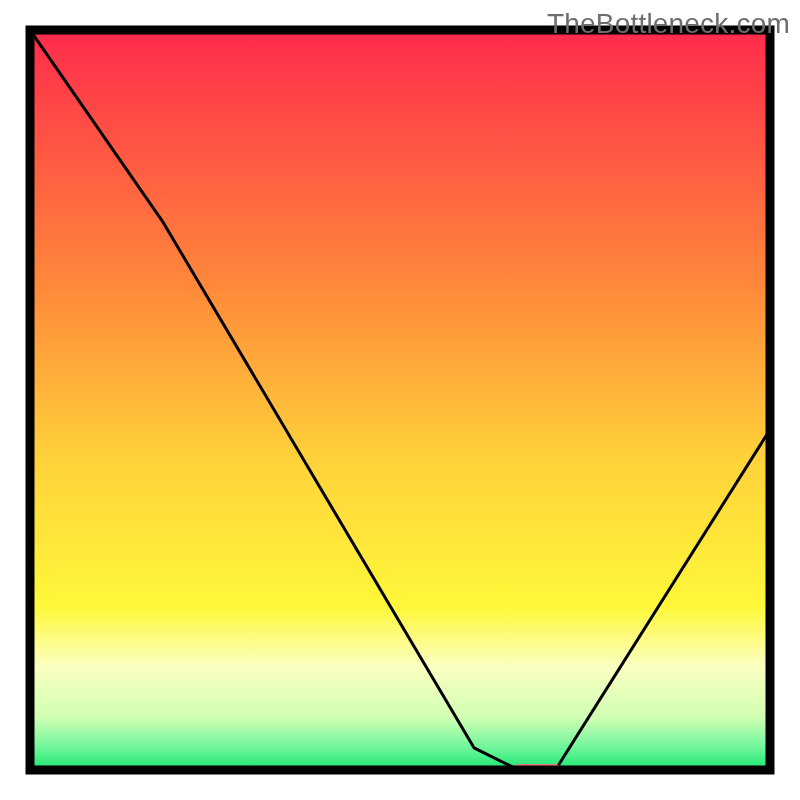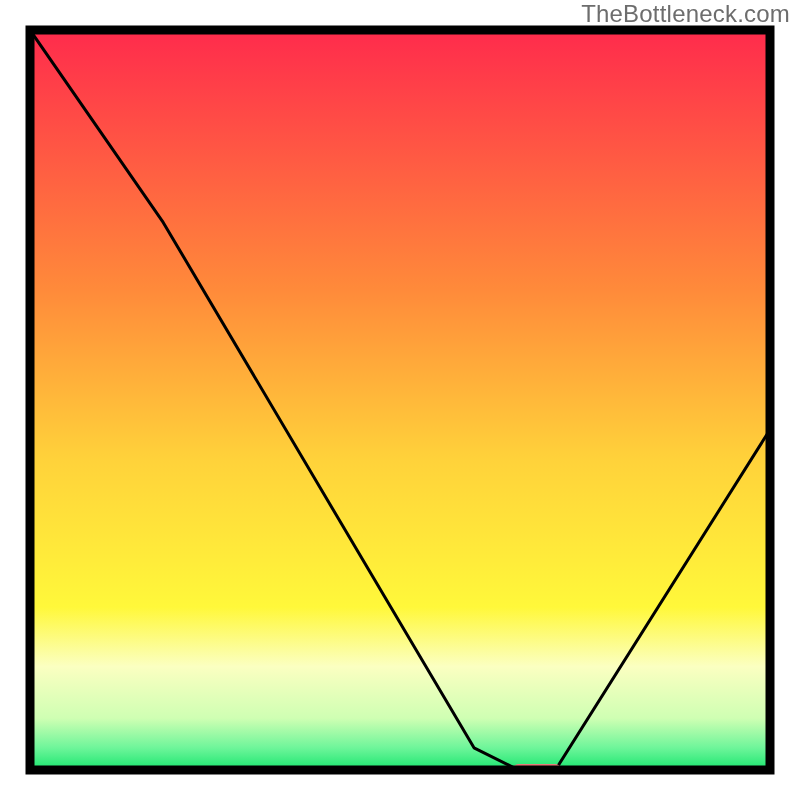--- a/index.html
+++ b/index.html
@@ -11,23 +11,23 @@
     overflow: hidden;
     font-family: Arial, Helvetica, sans-serif;
   }
   .chart-wrap {
     position: relative;
     width: 800px;
     height: 800px;
   }
   .watermark {
     position: absolute;
-    top: 0;
+    top: 8px;
     right: 10px;
-    font-size: 24px;
+    font-size: 28px;
     font-weight: 500;
     color: #6d6d6d;
     letter-spacing: 0.2px;
   }
   svg {
     display: block;
   }
 </style>
 </head>
 <body>

